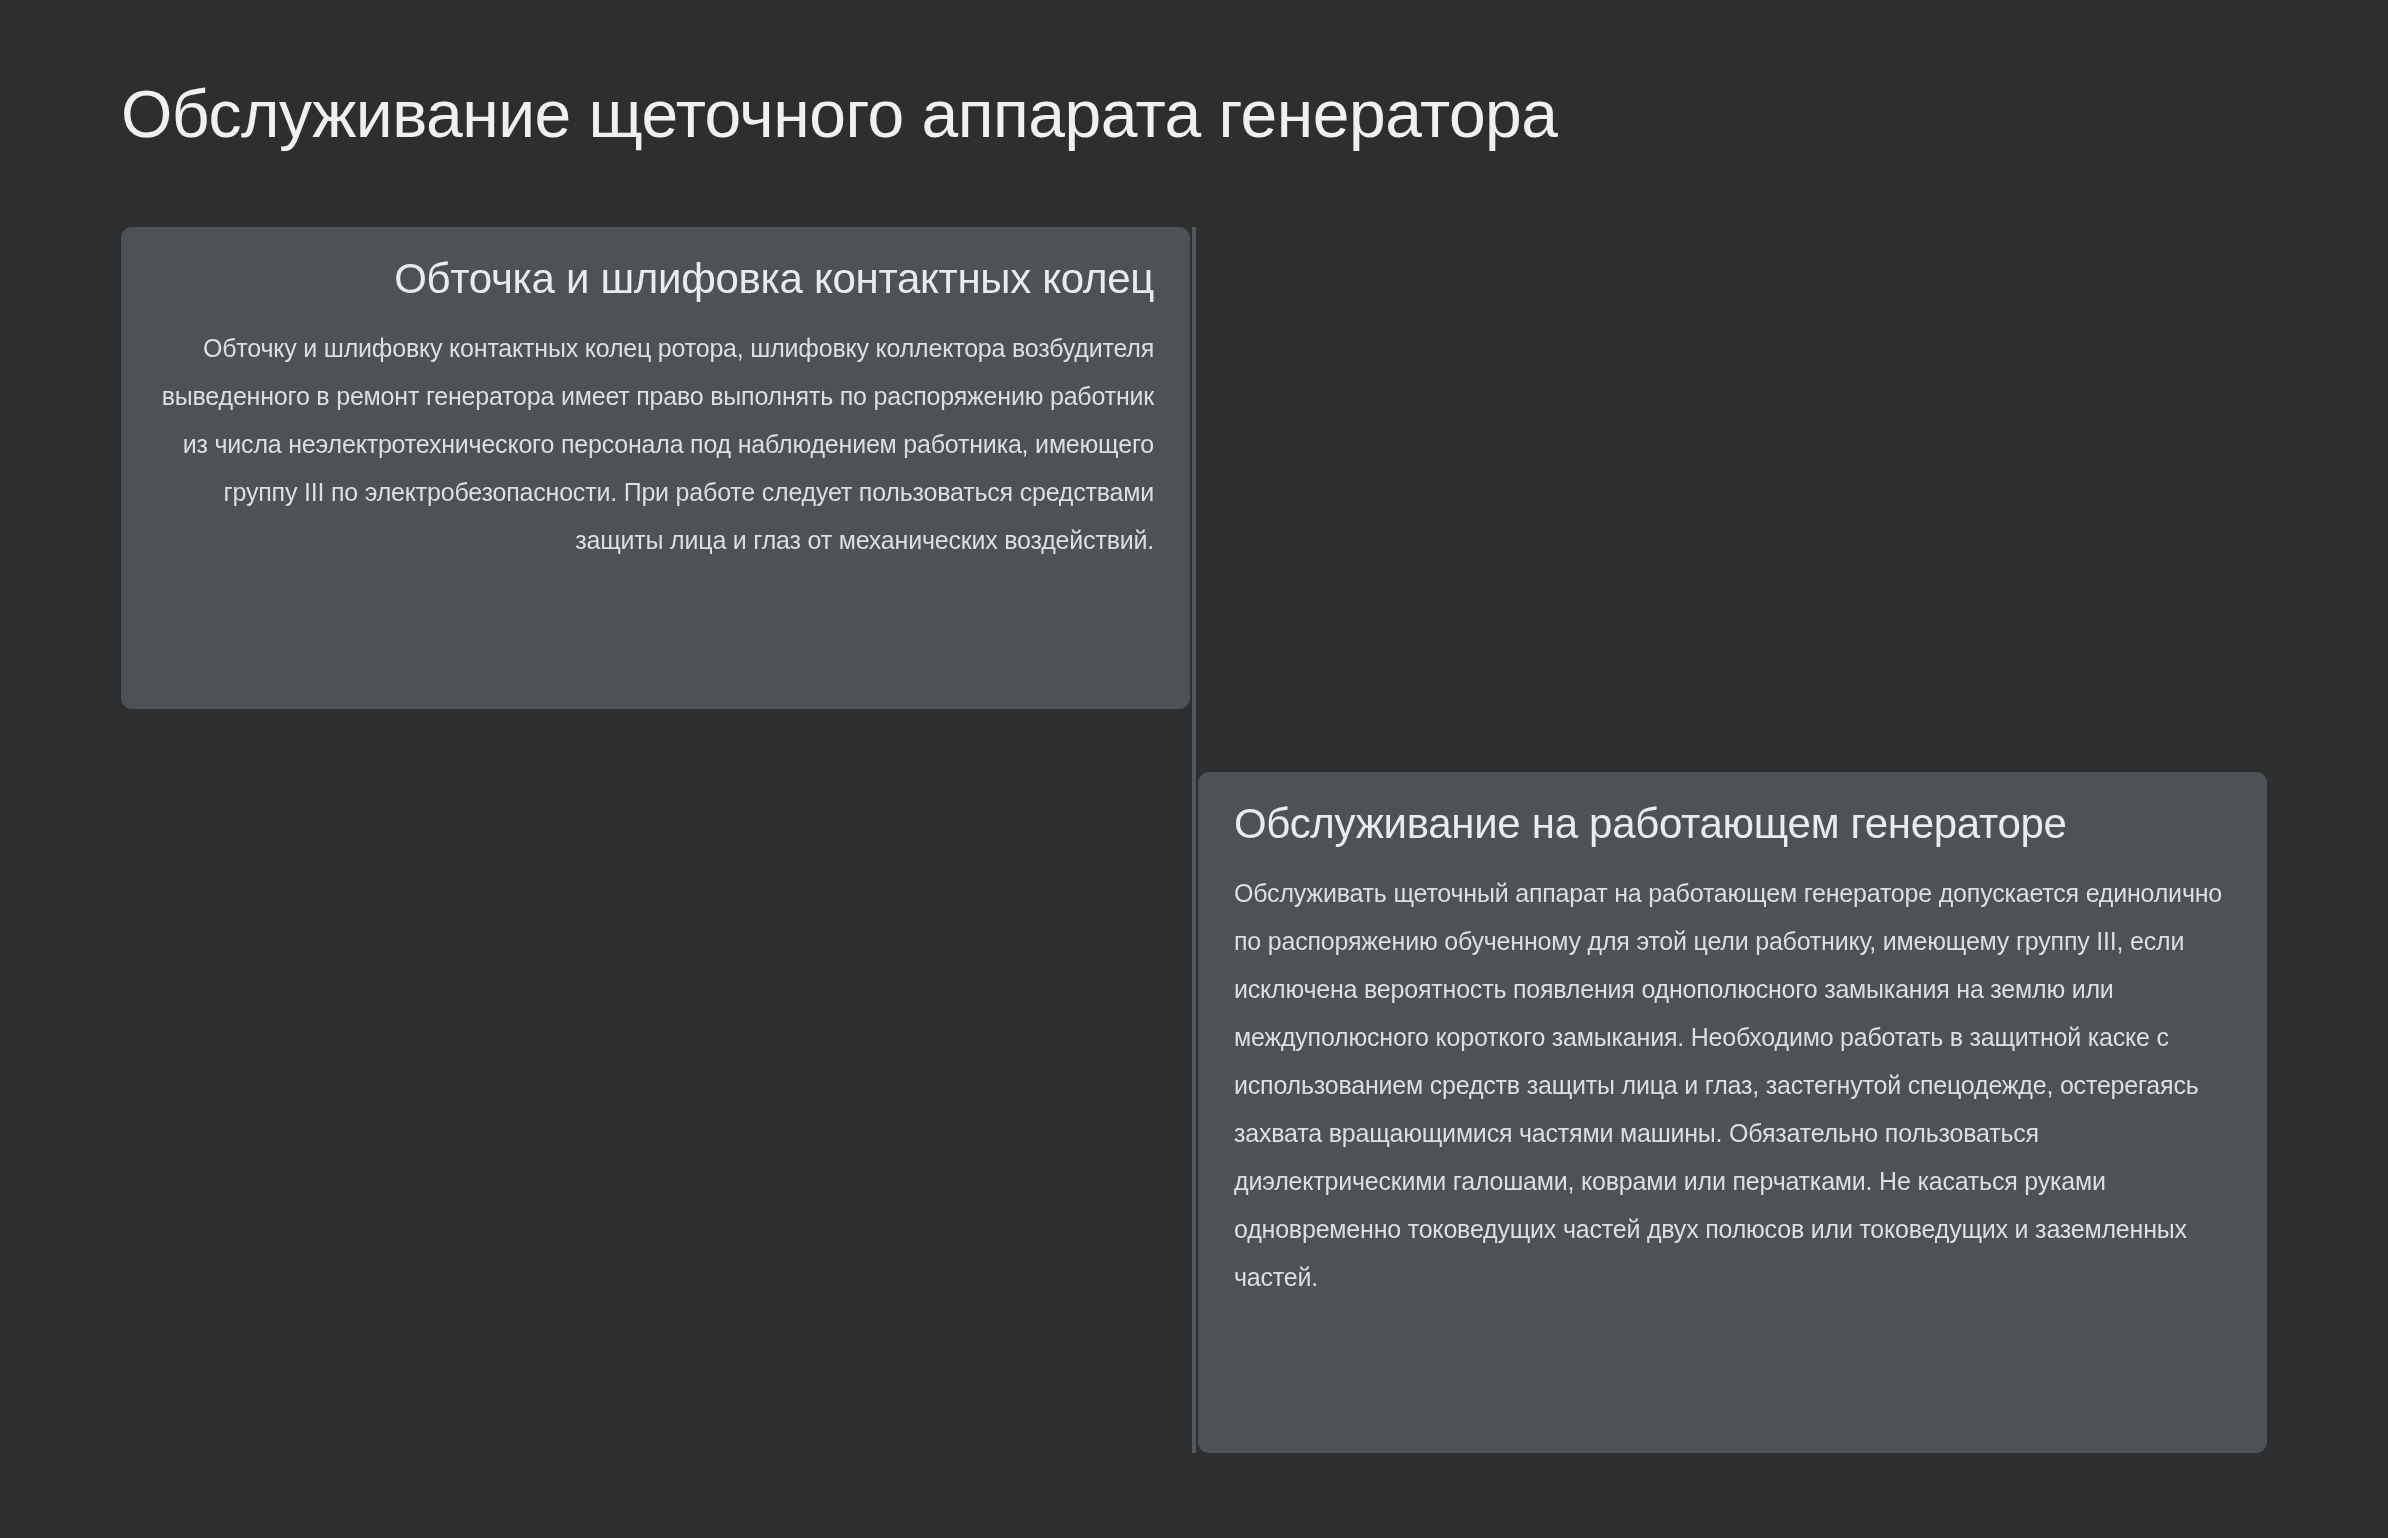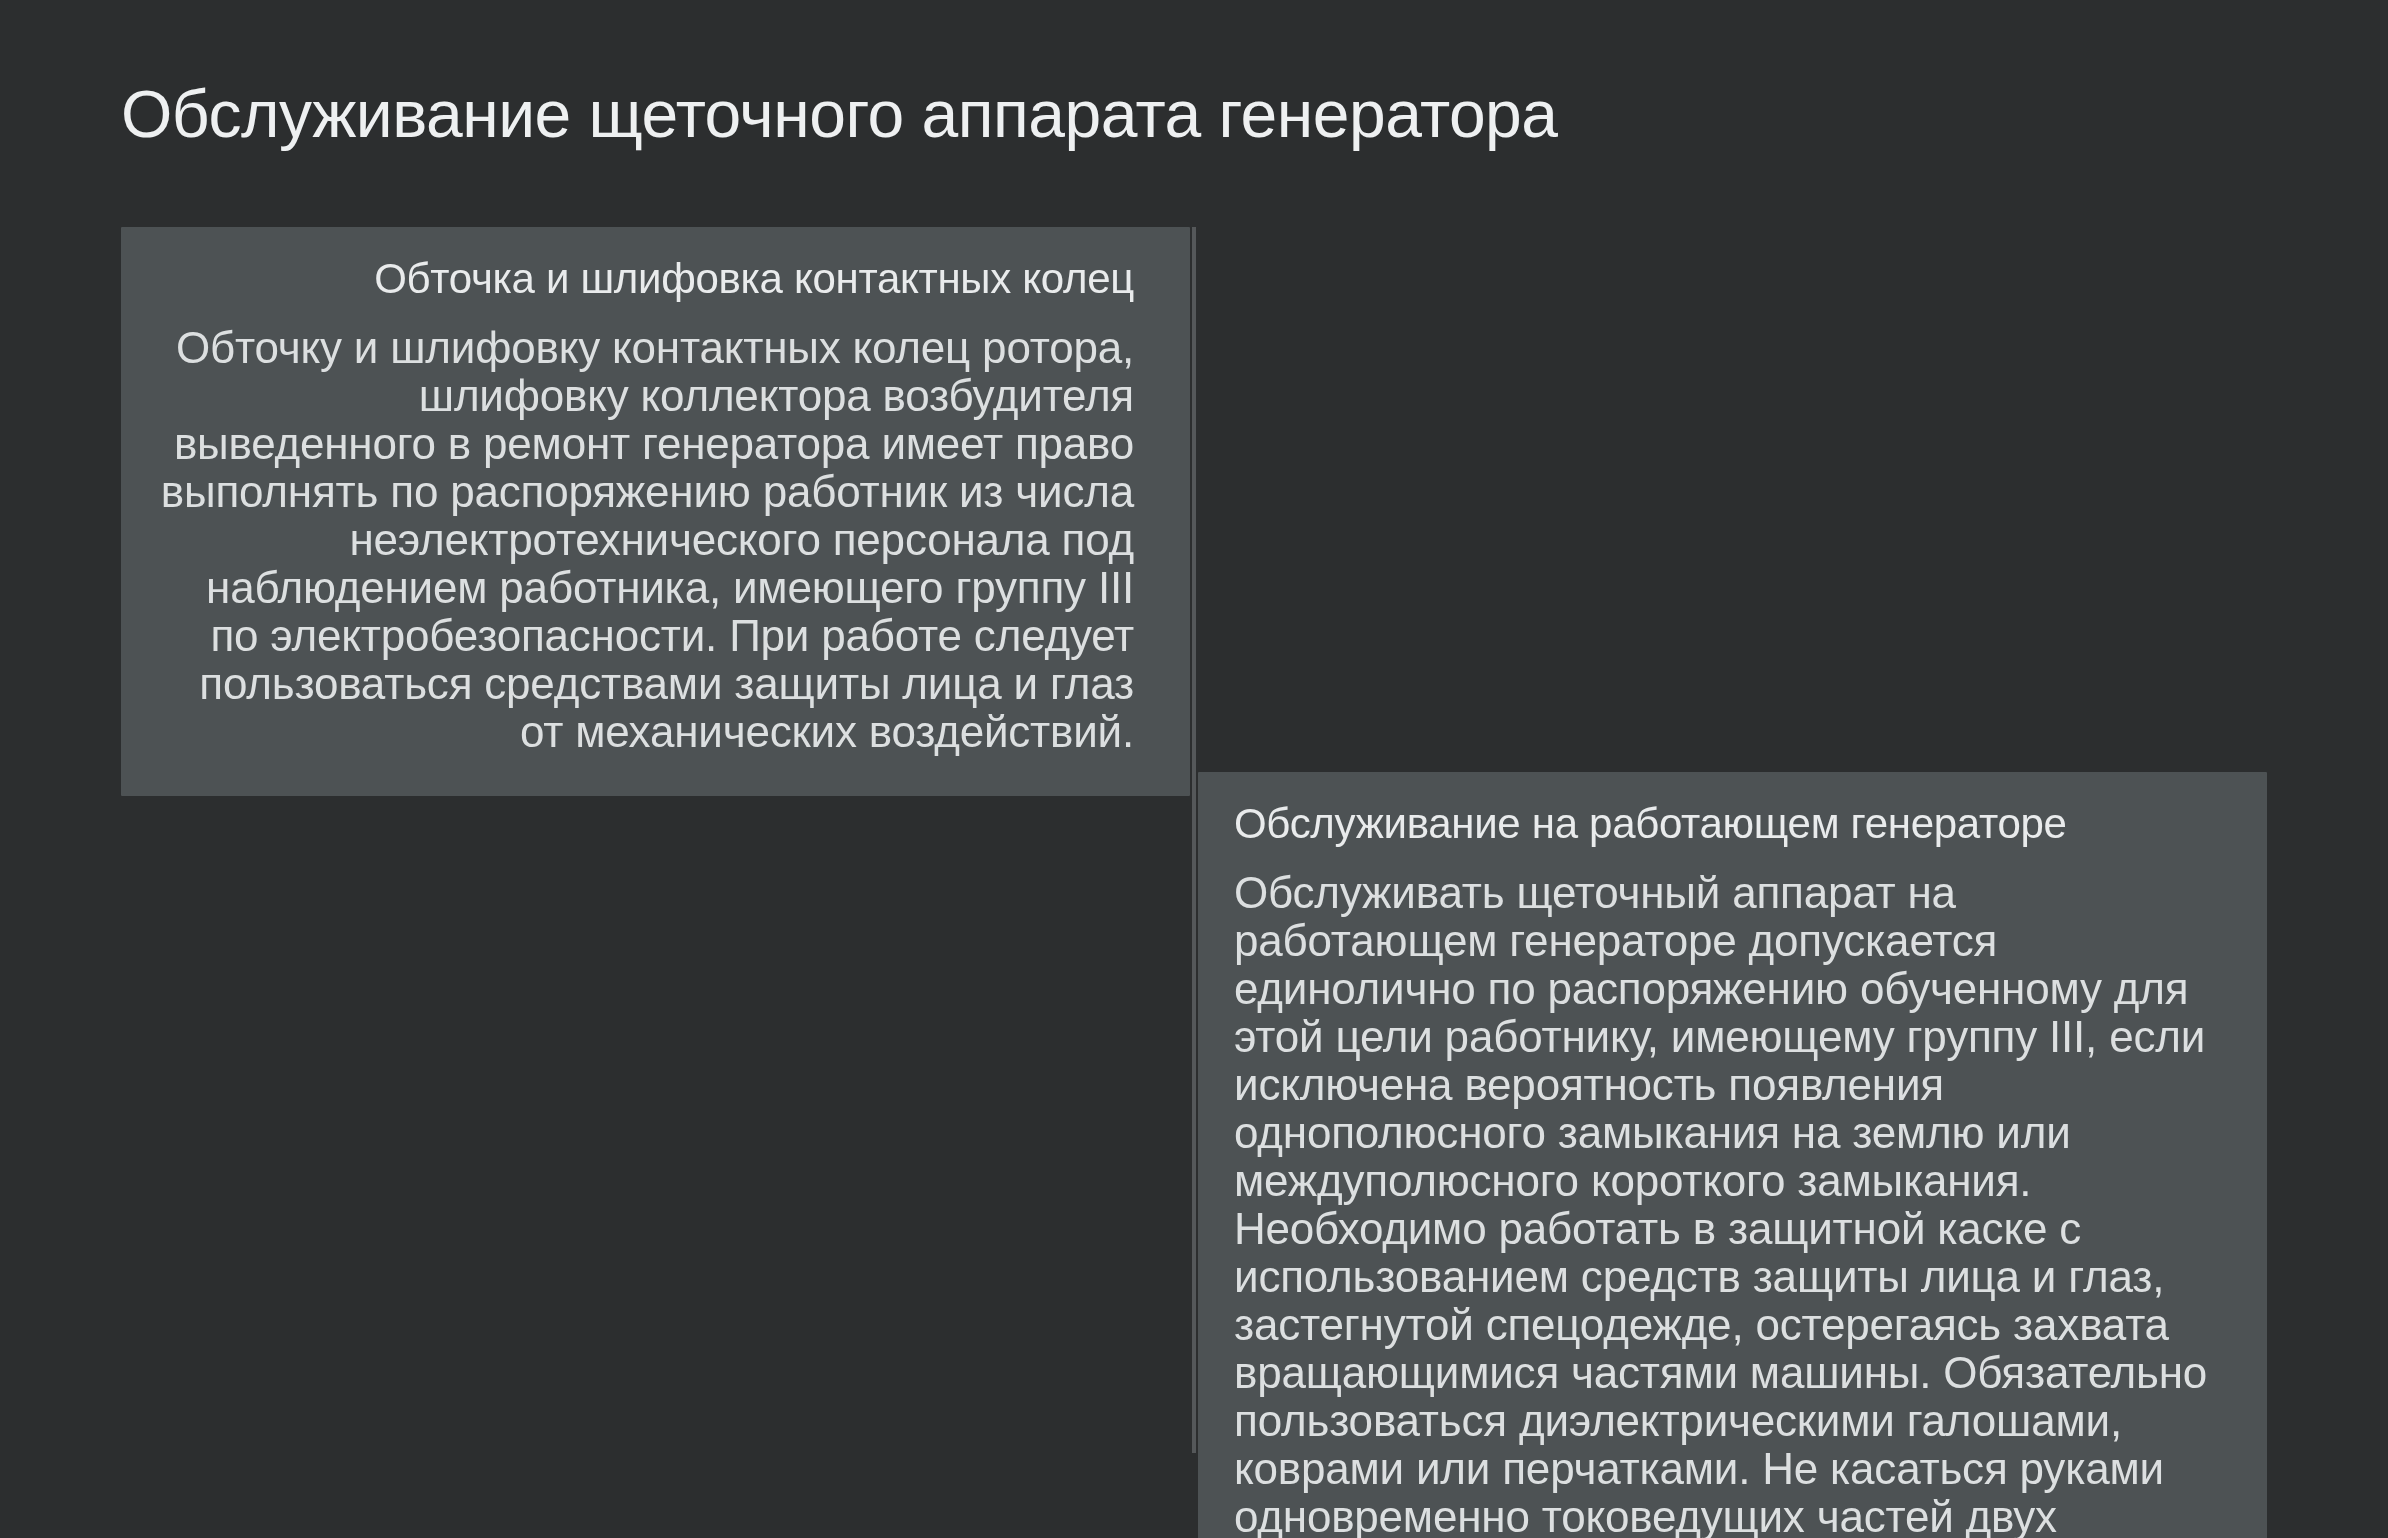--- a/index.html
+++ b/index.html
@@ -40,22 +40,22 @@
     left: 1192px;
     top: 227px;
     width: 4px;
     height: 1226px;
     background: var(--spine);
   }
   .card {
     position: absolute;
     width: 1069px;
     background: var(--card);
-    border-radius: 1px;
-    padding: 26px 56px 40px 36px;
+    border-radius: 11px;
+    padding: 26px 36px 40px 36px;
   }
   .card-left {
     left: 121px;
     top: 227px;
     min-height: 482px;
     text-align: right;
   }
   .card-right {
     left: 1198px;
     top: 772px;
@@ -65,21 +65,21 @@
   .card-title {
     margin: 0 0 18px 0;
     font-size: 42px;
     font-weight: 400;
     line-height: 1.25;
     letter-spacing: -0.3px;
     color: var(--card-title-text);
   }
   .card-body {
     margin: 0;
-    font-size: 44px;
+    font-size: 25px;
     line-height: 48px;
     letter-spacing: -0.2px;
     color: var(--body-text);
   }
 </style>
 </head>
 <body>
 
 <div class="page">
 

